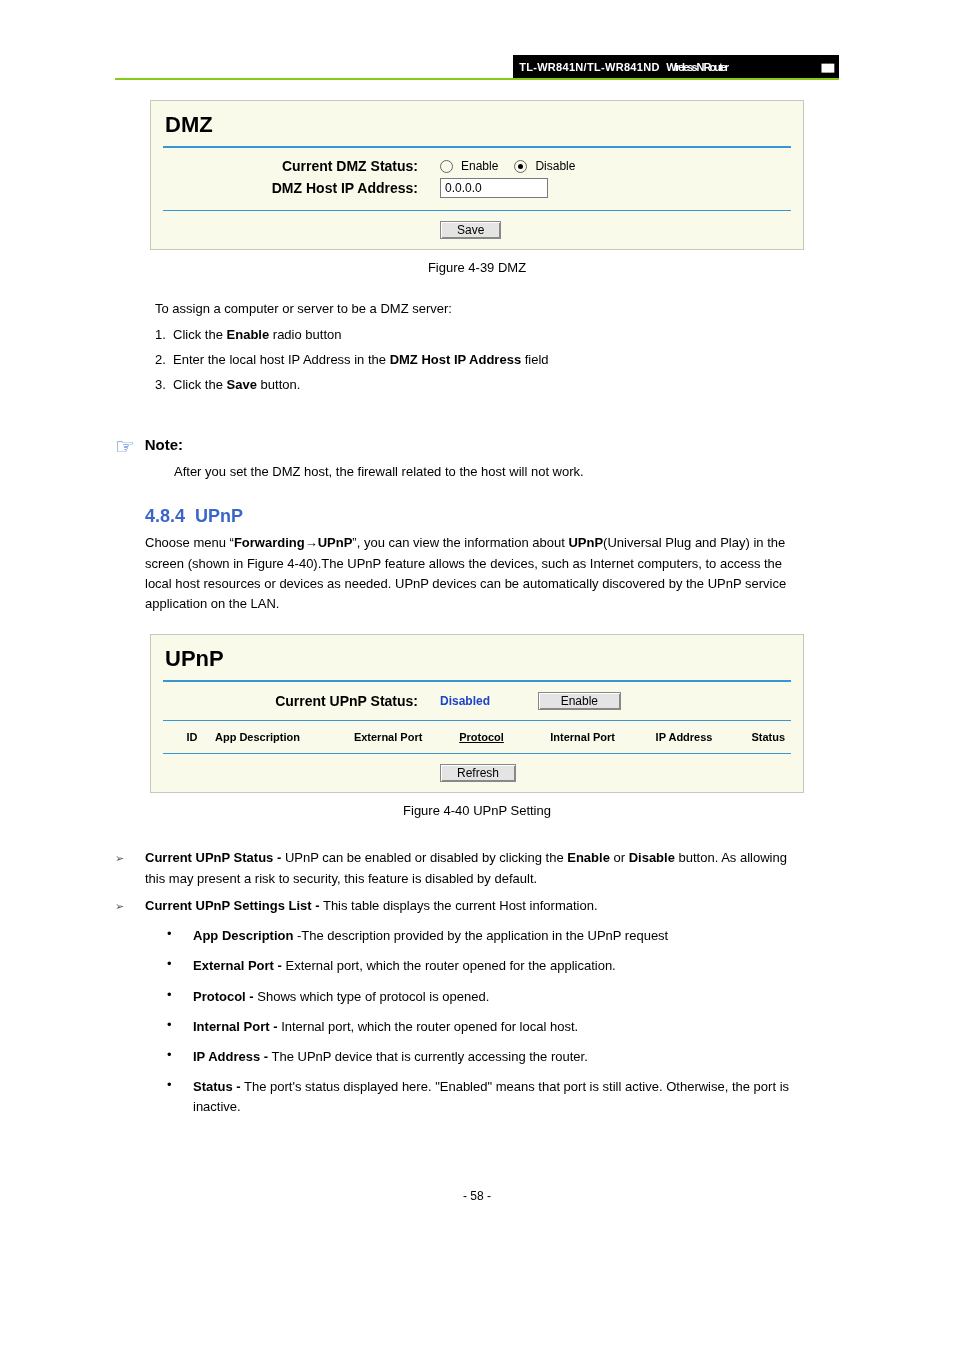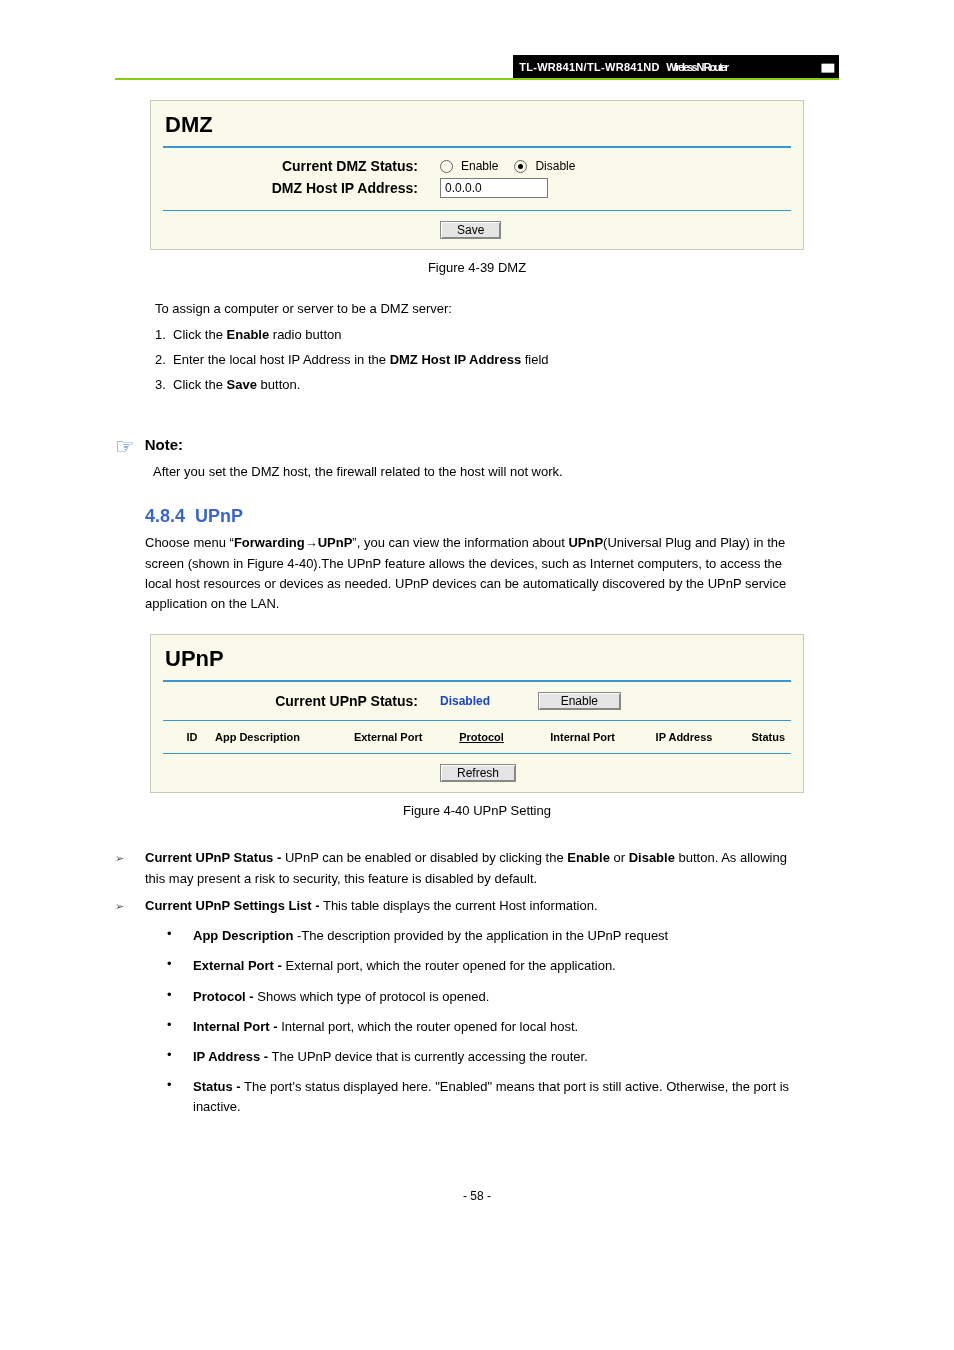--- a/index.html
+++ b/index.html
@@ -141,21 +141,21 @@
     color: #2e6cc0;
     font-size: 22px;
     line-height: 1;
     font-family: "Segoe UI Symbol","Arial Unicode MS",sans-serif;
   }
   .note-label {
     font-weight: bold;
     font-size: 15px;
   }
   .note-text {
-    margin: 4px 0 0 38px;
+    margin: 4px 0 0 59px;
     font-size: 13px;
     line-height: 1.6;
   }
 
   .section-num {
     color: #3b66c7;
     font-weight: bold;
     font-size: 18px;
     margin: 24px 0 6px 30px;
   }

